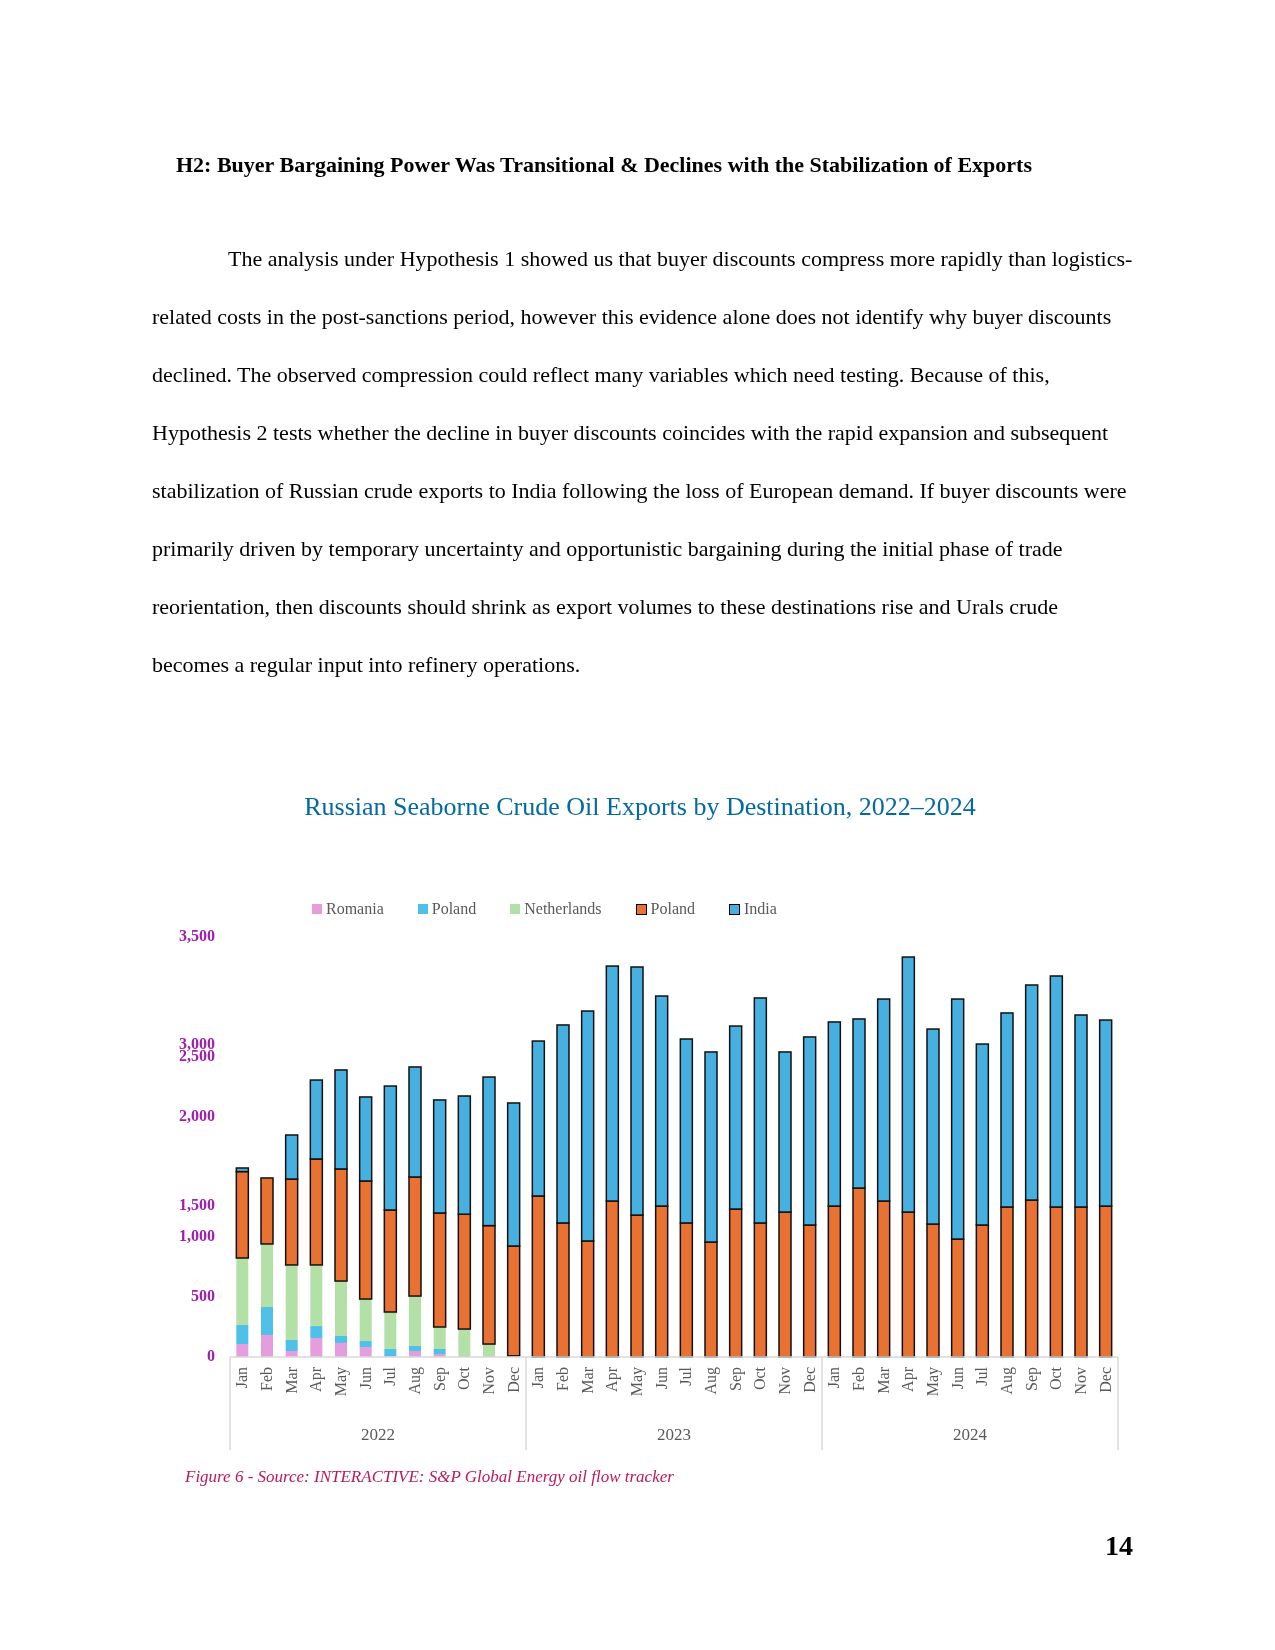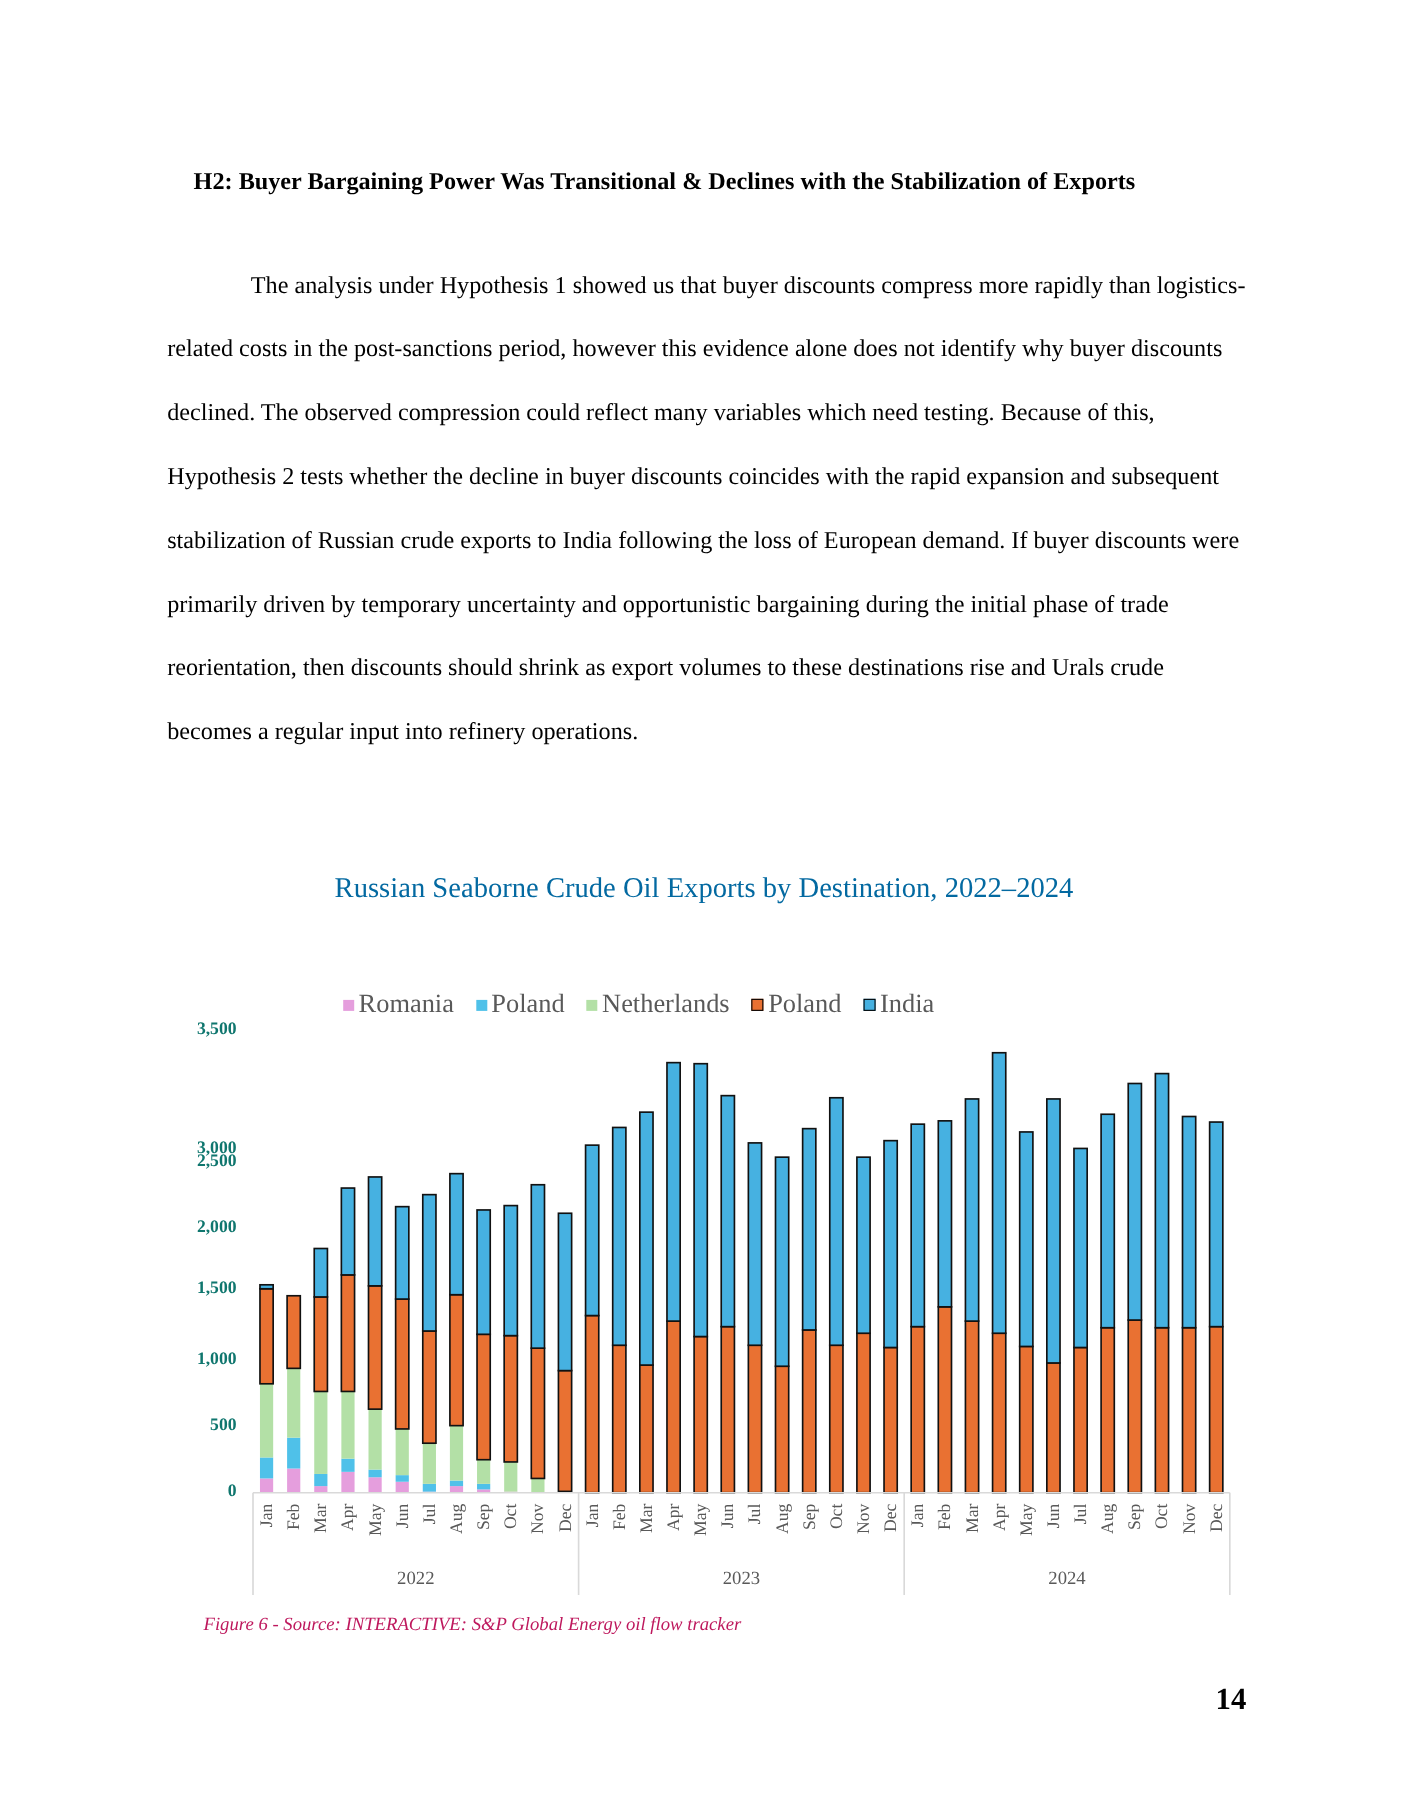--- a/index.html
+++ b/index.html
@@ -1,24 +1,24 @@
 <!DOCTYPE html>
 <html><head>
 <meta charset="utf-8">
 <style>
   html, body { margin: 0; padding: 0; background: #ffffff; }
   body { width: 1275px; height: 1650px; position: relative; font-family: "Liberation Serif", "DejaVu Serif", serif; color: #000; }
   .heading { position: absolute; left: 152px; top: 152px; font-size: 22px; font-weight: bold; white-space: nowrap; margin-left: 24px; }
   .para { position: absolute; left: 152px; top: 230px; width: 985px; font-size: 22px; line-height: 58px; text-indent: 76px; }
   .chart-title { position: absolute; left: 150px; top: 790px; width: 980px; text-align: center; color: #0369a1; font-size: 26px; line-height: 34px; }
-  .legend { position: absolute; left: 312px; top: 900px; display: flex; gap: 20px; color: #595959; font-size: 24px; align-items: flex-start; }
+  .legend { position: absolute; left: 312px; top: 900px; display: flex; gap: 34px; color: #595959; font-size: 16px; align-items: flex-start; }
   .legend-item { display: flex; align-items: center; gap: 4px; }
   .swatch { display: inline-block; width: 10px; height: 10px; }
   .swatch.outlined { border: 1px solid #000; width: 9px; height: 9px; }
-  .ytick { position: absolute; left: 160px; width: 55px; text-align: right; font-size: 16px; font-weight: bold; color: #0f766e; }
+  .ytick { position: absolute; left: 160px; width: 55px; text-align: right; font-size: 16px; font-weight: bold; color: #a21caf; }
   svg.plot { position: absolute; left: 0; top: 0; }
   .caption { position: absolute; left: 185px; top: 1467px; font-size: 17px; font-style: italic; color: #be185d; }
   .page-num { position: absolute; left: 1105px; top: 1530px; font-size: 28px; font-weight: bold; }
 </style>
 </head>
 <body>
 
 <div class="heading">H2: Buyer Bargaining Power Was Transitional &amp; Declines with the Stabilization of Exports</div>
 <div class="para">The analysis under Hypothesis 1 showed us that buyer discounts compress more rapidly than logistics-related costs in the post-sanctions period, however this evidence alone does not identify why buyer discounts declined. The observed compression could reflect many variables which need testing. Because of this, Hypothesis 2 tests whether the decline in buyer discounts coincides with the rapid expansion and subsequent stabilization of Russian crude exports to India following the loss of European demand. If buyer discounts were primarily driven by temporary uncertainty and opportunistic bargaining during the initial phase of trade reorientation, then discounts should shrink as export volumes to these destinations rise and Urals crude becomes a regular input into refinery operations.</div>
 
@@ -45,21 +45,21 @@
     </div>
     <div class="legend-item">
       <span class="swatch outlined" style="background: rgb(70, 177, 225);"></span>
       <span>India</span>
     </div>
   </div>
 <div id="yticks">
     <div class="ytick" style="top: 1347px;">0</div>
     <div class="ytick" style="top: 1287px;">500</div>
     <div class="ytick" style="top: 1227px;">1,000</div>
-    <div class="ytick" style="top: 1162px;">1,500</div>
+    <div class="ytick" style="top: 1196px;">1,500</div>
     <div class="ytick" style="top: 1107px;">2,000</div>
     <div class="ytick" style="top: 1047px;">2,500</div>
     <div class="ytick" style="top: 1035px;">3,000</div>
     <div class="ytick" style="top: 927px;">3,500</div>
   </div>
 <svg class="plot" id="plot" width="1275" height="1460">
     <rect x="236.33333333333334" y="1344.04" width="12" height="12.959999999999999" fill="#E59EDD"></rect>
     <rect x="236.33333333333334" y="1324.96" width="12" height="19.08" fill="#4FC1E9"></rect>
     <rect x="236.33333333333334" y="1258" width="12" height="66.96" fill="#B3E0A6"></rect>
     <rect x="236.33333333333334" y="1171.6" width="12" height="86.39999999999999" fill="#E97132" stroke="#111" stroke-width="1.5"></rect>

